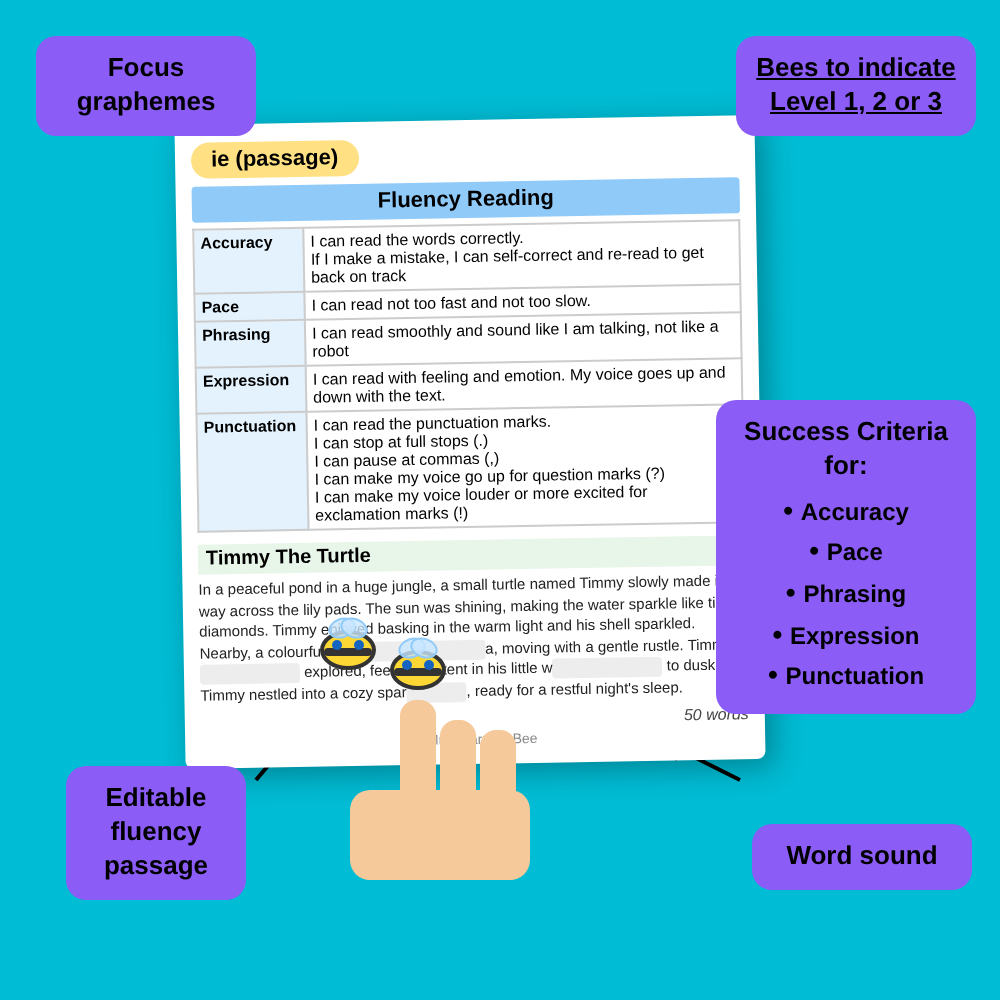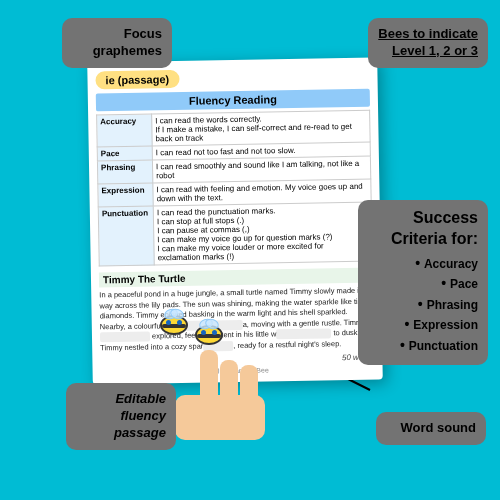--- a/index.html
+++ b/index.html
@@ -8,29 +8,28 @@
       height: 500px;
       background-color: #00bcd4;
       font-family: Arial, sans-serif;
       overflow: hidden;
       position: relative;
     }
 
     
     .label-box {
       position: absolute;
-      background: #737373;
+      background: #8b5cf6;
       border-radius: 10px;
       padding: 8px 10px;
       font-size: 13px;
       font-weight: bold;
-      text-align: right;
+      text-align: center;
       line-height: 1.3;
       z-index: 10;
-      margin-left: 44px;
     }
 
     .label-top-left {
       top: 18px;
       left: 18px;
       width: 110px;
     }
 
     .label-top-right {
       top: 18px;
@@ -40,23 +39,22 @@
     }
 
     .label-mid-right {
       top: 200px;
       right: 12px;
       width: 130px;
     }
 
     .label-bottom-left {
       bottom: 50px;
-      left: 22px;
-      width: 110px;
-      font-style: italic;
+      left: 33px;
+      width: 90px;
     }
 
     .label-bottom-right {
       bottom: 55px;
       right: 14px;
       width: 110px;
     }
 
     
     .document-card {
@@ -261,21 +259,21 @@
       font-size: 12px;
       margin-bottom: 2px;
     }
 
     .success-list li::before {
       content: '• ';
       font-size: 14px;
     }
 
     .label-mid-right .success-title {
-      font-size: 16px;
+      font-size: 13px;
       font-weight: bold;
       margin-bottom: 4px;
     }
 
     
     .lines-svg {
       position: absolute;
       top: 0;
       left: 0;
       width: 500px;

